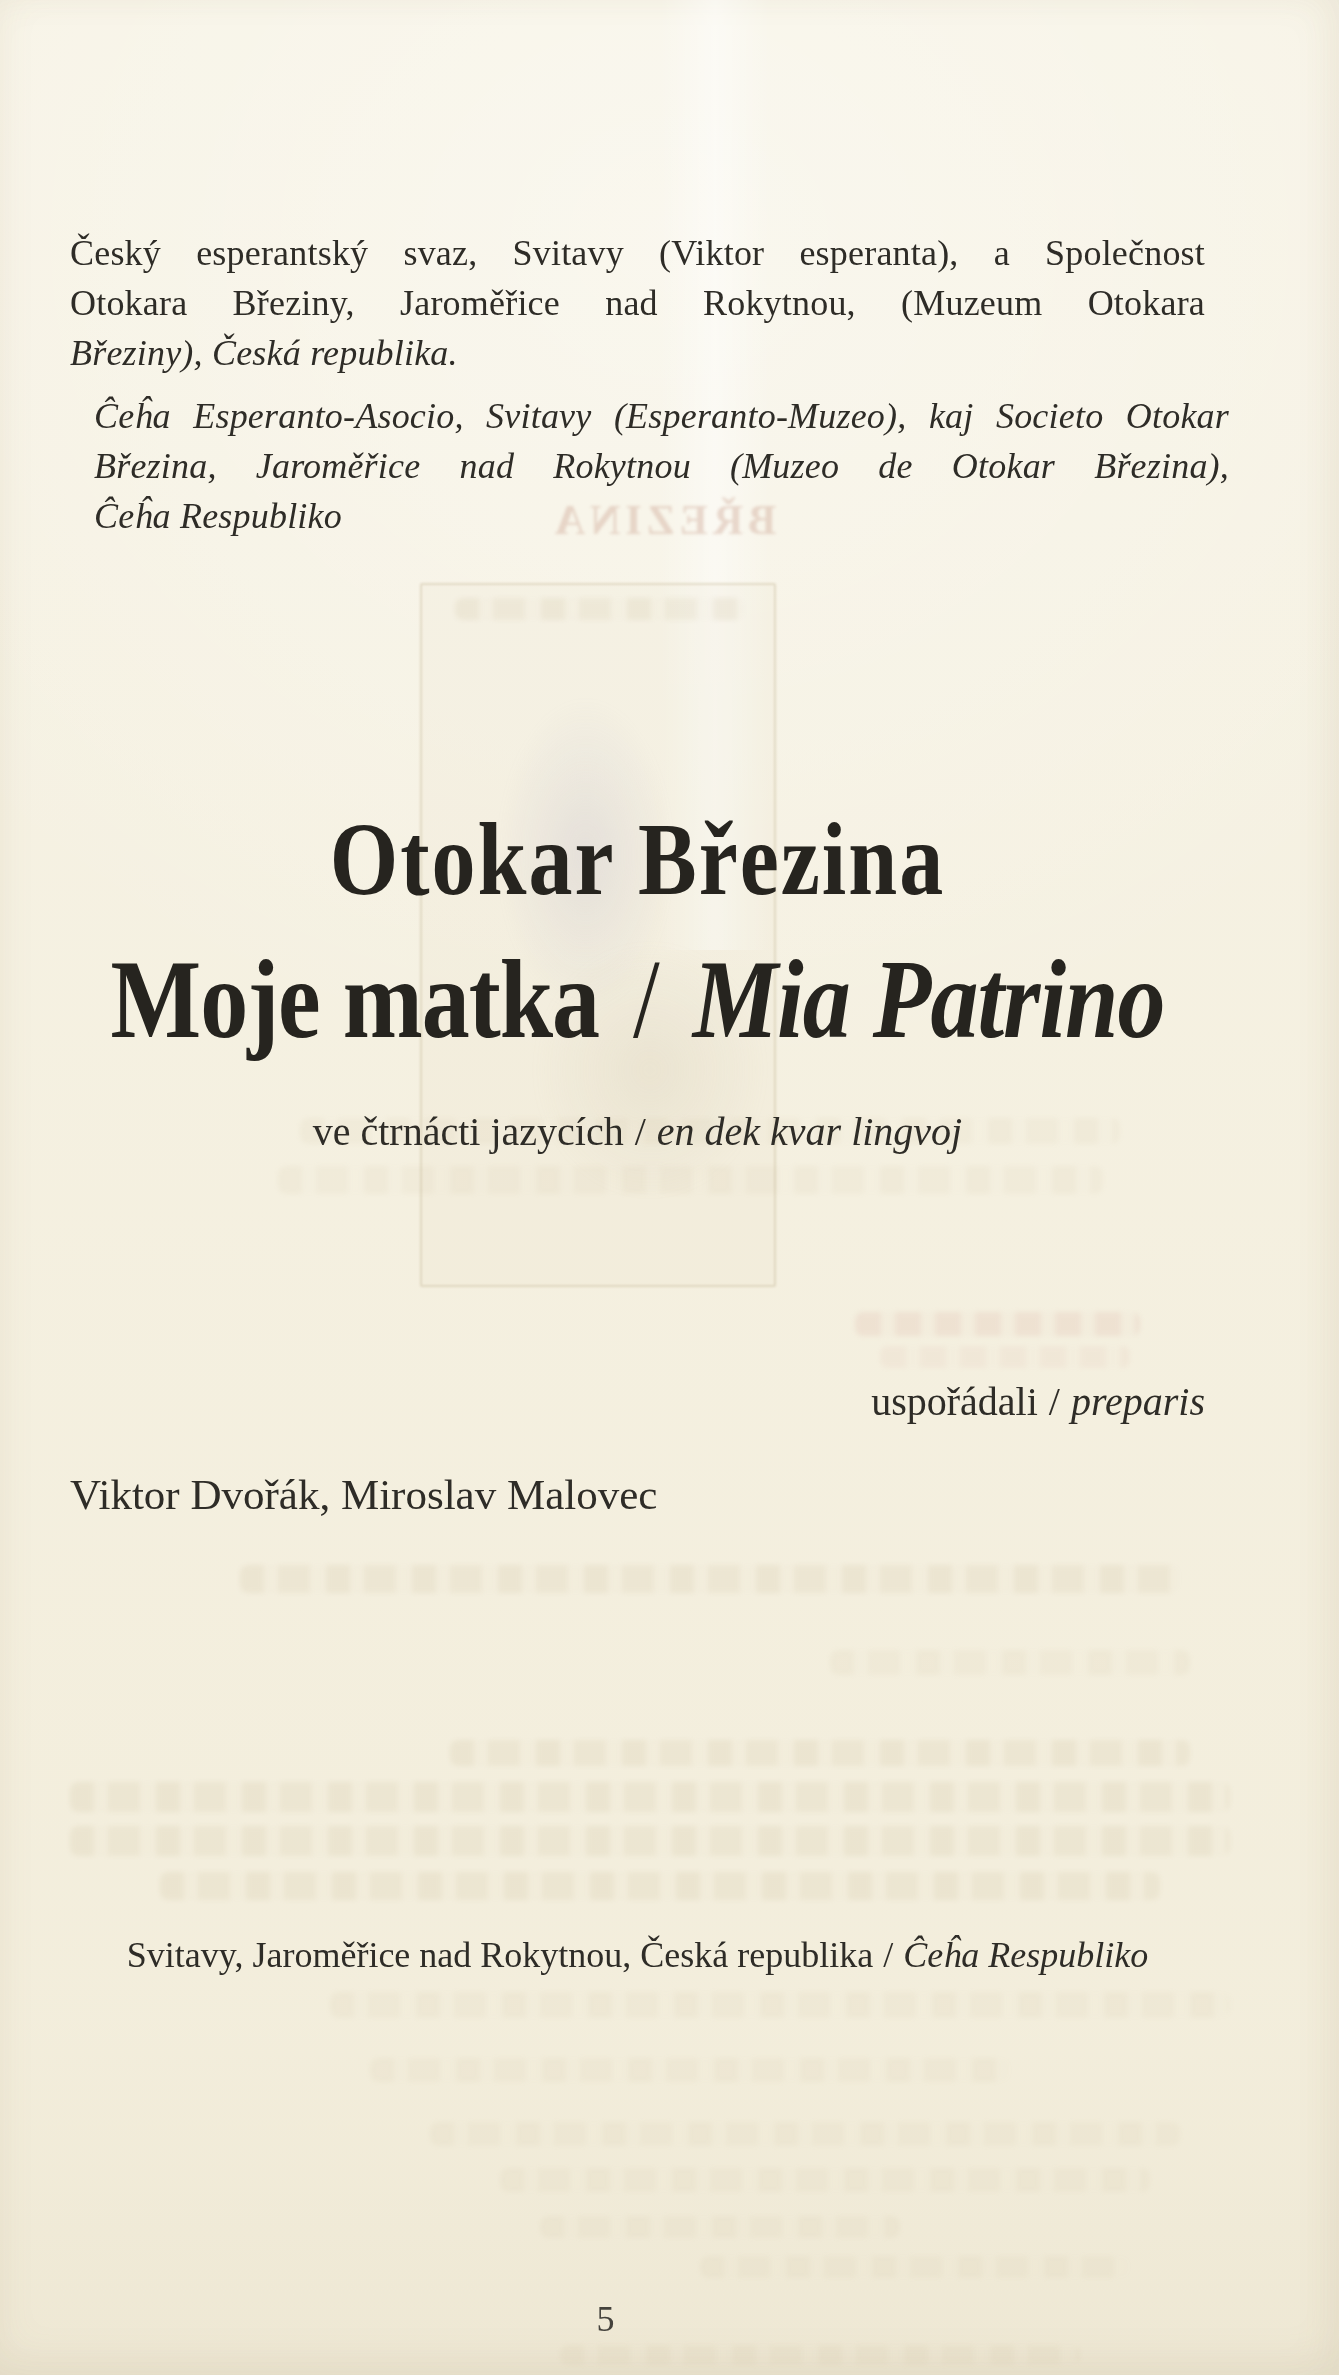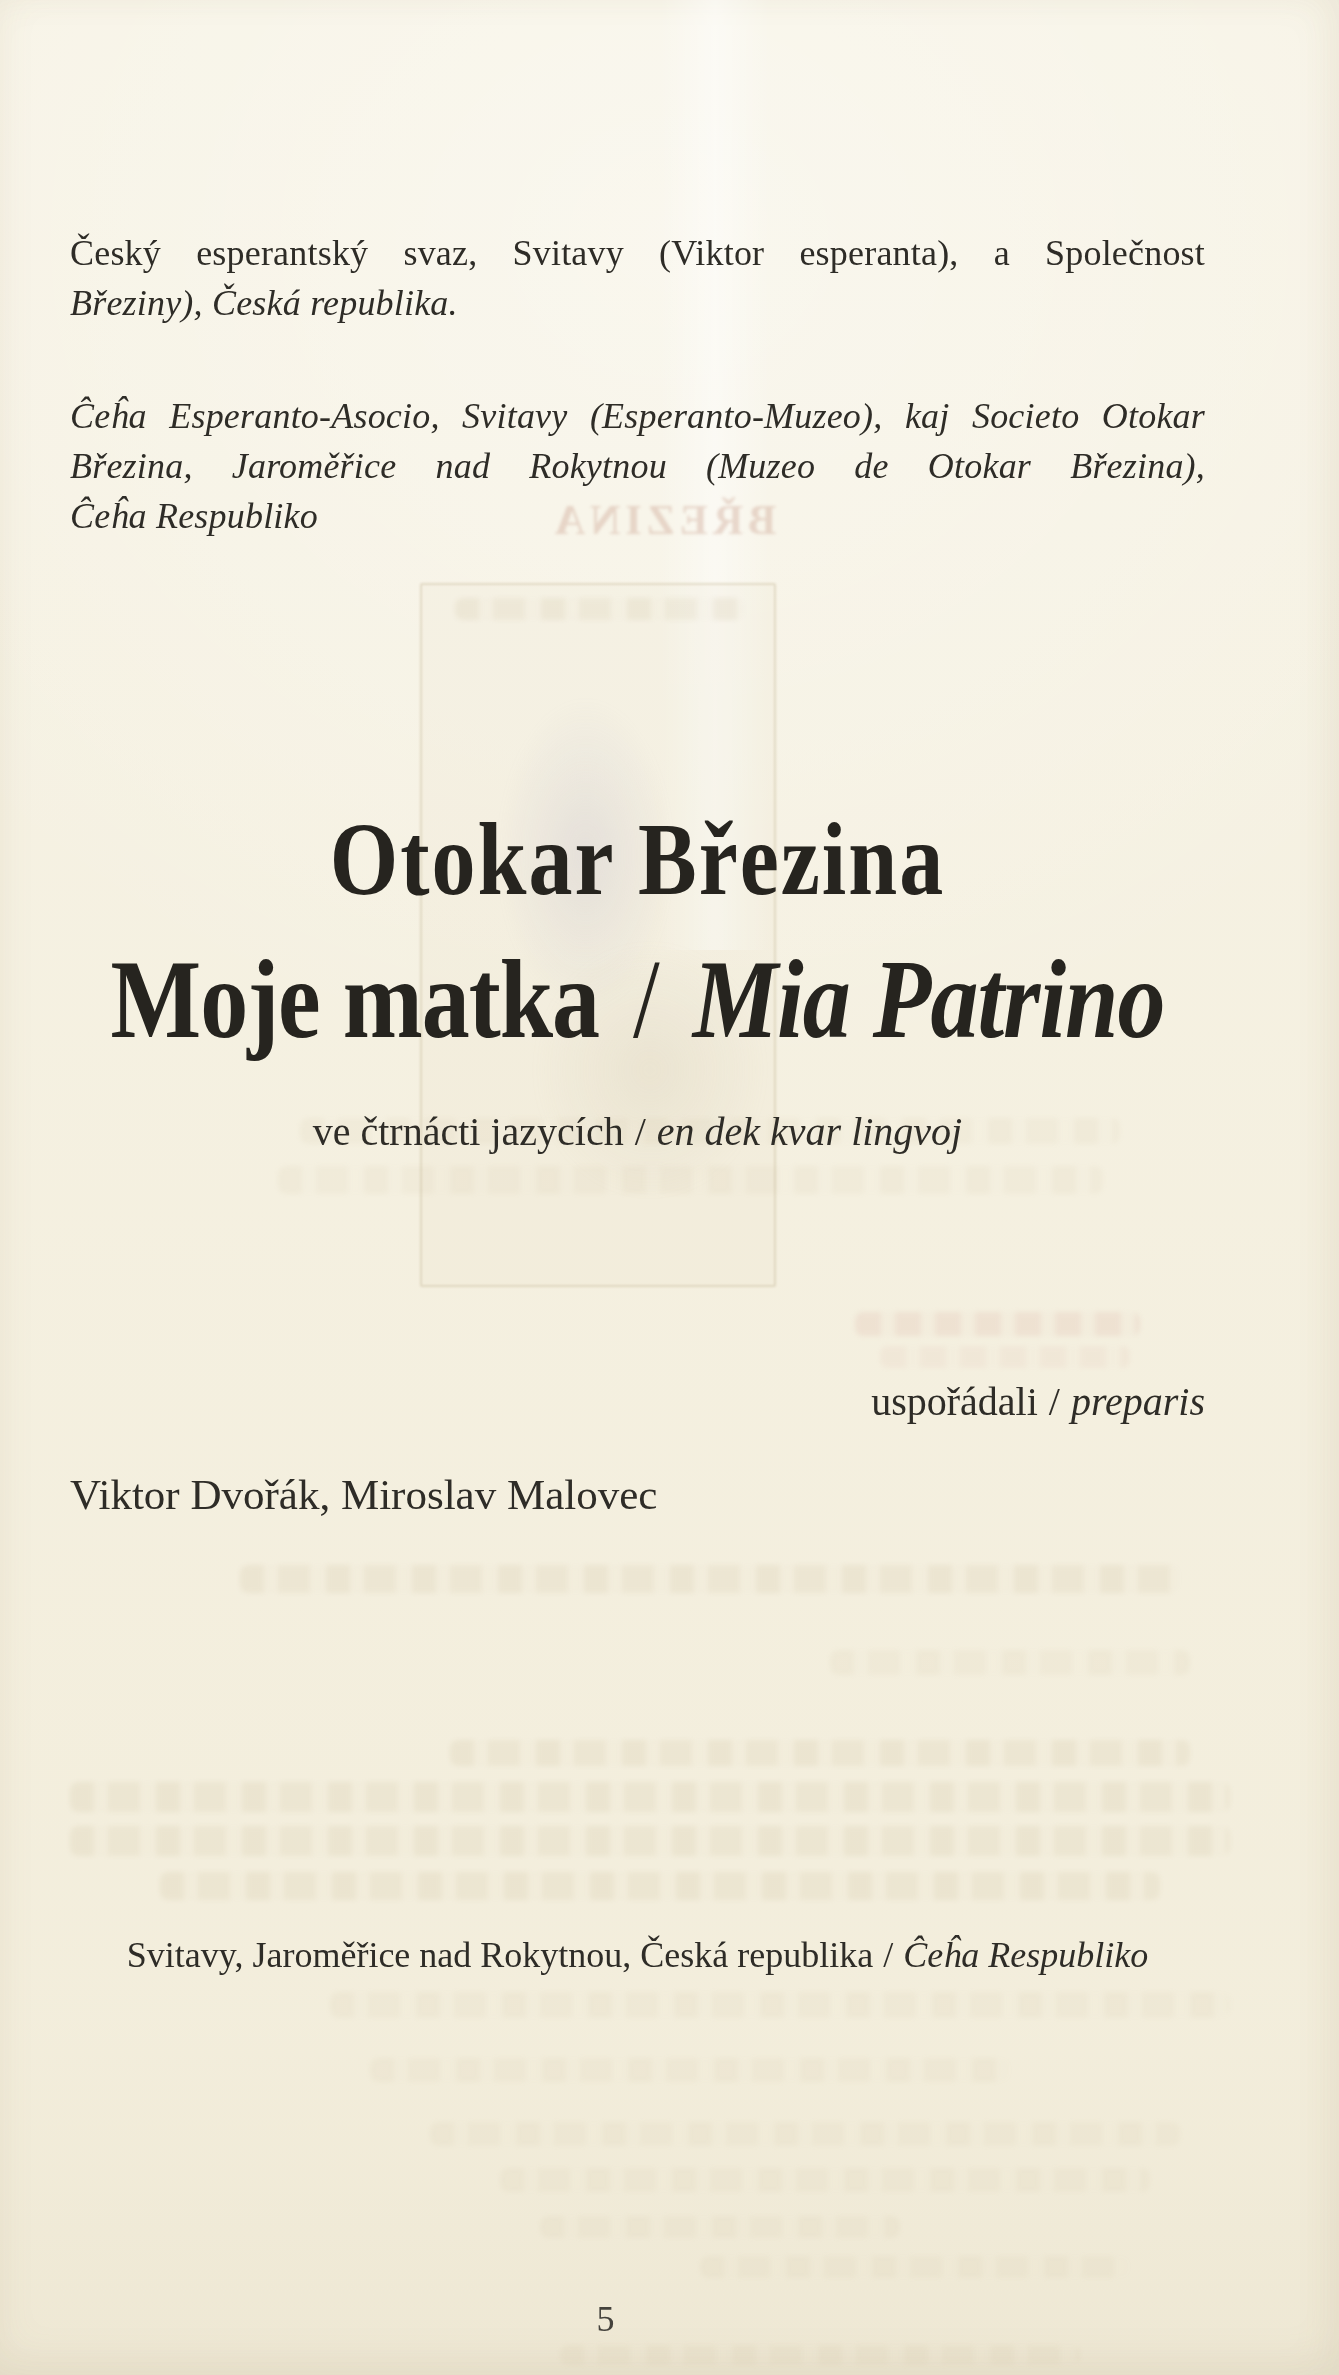--- a/index.html
+++ b/index.html
@@ -74,21 +74,21 @@
   
   .content { position: absolute; left: 70px; top: 0; width: 1135px; height: 100%; }
   .content > div { position: absolute; width: 100%; }
 
   .para { font-size: 36px; line-height: 50px; letter-spacing: 0.2px; }
   .para .jline { text-align: justify; text-align-last: justify; }
   .para .lline { text-align: left; font-style: italic; }
   .para.italic { font-style: italic; }
 
   .pub-czech { top: 228px; }
-  .pub-esperanto { top: 391px; }
+  .pub-esperanto { top: 391px; margin-left: 24px; }
 
   .author-title {
     top: 800px; text-align: center; white-space: nowrap;
     font-size: 88px; font-weight: bold; letter-spacing: 2px;
     transform: scaleY(1.18); transform-origin: top center;
     color: #26241f;
   }
   .main-title {
     top: 933px; text-align: center; white-space: nowrap;
     font-size: 96px; font-weight: bold; letter-spacing: -1px;
@@ -138,20 +138,21 @@
 <div class="smudge faint" style="left:430px; top:2122px; width:750px; height:24px;"></div>
 <div class="smudge faint" style="left:500px; top:2168px; width:650px; height:24px;"></div>
 <div class="smudge faint" style="left:540px; top:2216px; width:360px; height:22px;"></div>
 <div class="smudge faint" style="left:700px; top:2256px; width:430px; height:22px;"></div>
 <div class="smudge faint" style="left:560px; top:2345px; width:520px; height:20px;"></div>
 
 <div class="content">
 
   <div class="para pub-czech">
     <div class="jline">Český esperantský svaz, Svitavy (Viktor esperanta), a Společnost</div>
+    <div class="jline">Otokara Březiny, Jaroměřice nad Rokytnou, (Muzeum Otokara</div>
     <div class="lline">Březiny), Česká republika.</div>
   </div>
 
   <div class="para italic pub-esperanto">
     <div class="jline">Ĉeĥa Esperanto-Asocio, Svitavy (Esperanto-Muzeo), kaj Societo Otokar</div>
     <div class="jline">Březina, Jaroměřice nad Rokytnou (Muzeo de Otokar Březina),</div>
     <div class="lline">Ĉeĥa Respubliko</div>
   </div>
 
   <div class="author-title">Otokar Březina</div>

